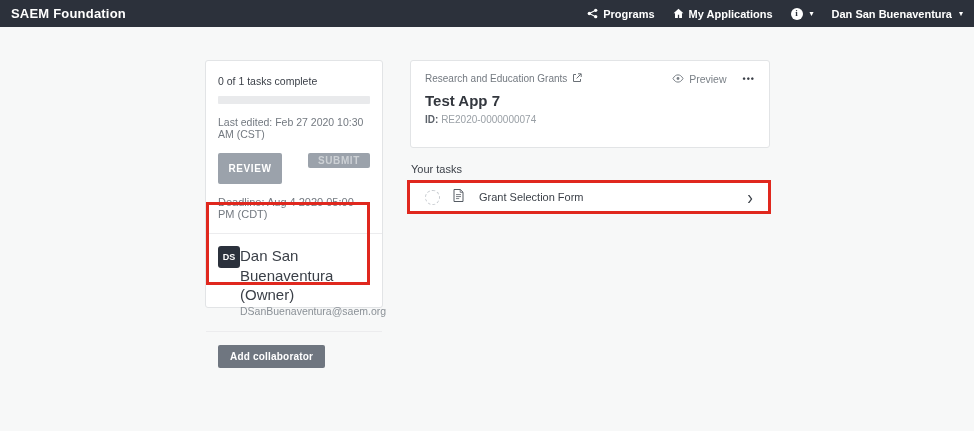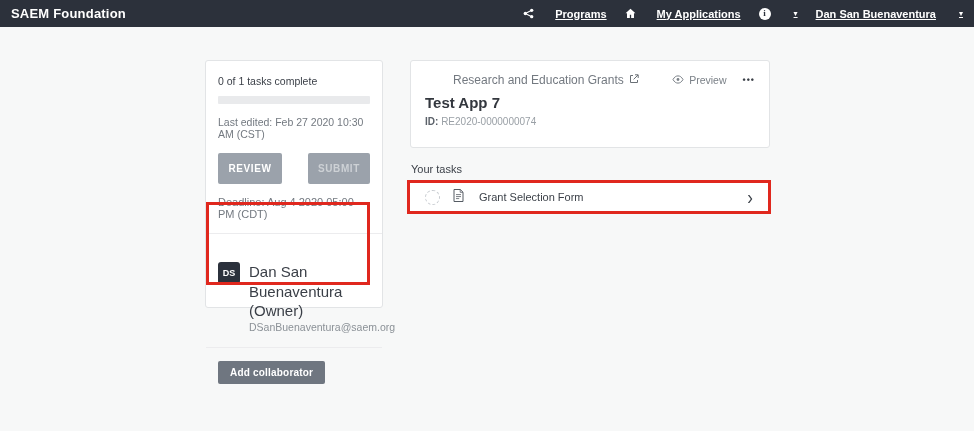--- a/index.html
+++ b/index.html
@@ -13,21 +13,21 @@
 
   
   .topbar {
     position:absolute; left:0; top:0; width:974px; height:27px;
     background:#2c313b; color:#fff;
     display:flex; align-items:center; justify-content:space-between;
     padding:0 11px; font-size:11px;
   }
   .brand { font-size:13px; font-weight:700; letter-spacing:.2px; cursor:pointer; }
   .topnav { display:flex; align-items:center; gap:18px; }
-  .nav-item { display:flex; align-items:center; gap:21px; font-weight:600; cursor:pointer;text-decoration:underline; }
+  .nav-item { display:flex; align-items:center; gap:5px; font-weight:600; cursor:pointer; }
   .nav-item svg { display:block; }
   .caret { font-size:8px; line-height:1; margin-left:2px; color:#fff; }
   .info-circle {
     width:12px; height:12px; border-radius:50%; background:#fff;
     color:#2c313b; font-size:9px; font-weight:700; font-family:"Liberation Serif",serif;
     display:inline-flex; align-items:center; justify-content:center; line-height:1;
   }
 
   
   .card { position:absolute; background:#fff; border:1px solid #e2e4e6; border-radius:3px; }
@@ -37,41 +37,41 @@
   .progress-label { font-size:10.5px; color:#3a3f47; }
   .progress-track { margin-top:9px; width:100%; height:8px; background:#e9eaec; border-radius:1px; overflow:hidden; }
   .progress-fill { height:100%; background:#2d4f80; }
   .last-edited { margin-top:12px; font-size:10.5px; color:#737980; }
   .btn-row { margin-top:13px; display:flex; justify-content:space-between; }
   .btn {
     border:none; border-radius:2px; font-family:inherit;
     font-size:10px; font-weight:700; letter-spacing:.6px; cursor:pointer;
   }
   .btn-review { width:64px; height:31px; background:#9ba2ab; color:#fff; }
-  .btn-submit { width:62px; height:31px; background:#9ba2ab; color:#cdd1d5; cursor:default; }
+  .btn-submit { width:62px; height:15px; background:#9ba2ab; color:#cdd1d5; cursor:default; }
   .deadline { margin-top:12px; font-size:11px; color:#737980; }
   .divider { border:none; border-top:1px solid #ececee; margin:13px -12px 0; }
-  .owner-row { margin-top:28px; display:flex; gap:9px; align-items:flex-start; }
+  .owner-row { margin-top:12px; display:flex; align-items:flex-start; }
   .avatar {
     width:22px; height:22px; border-radius:3px; background:#2b313c; color:#fff;
     font-size:9px; font-weight:700; display:flex; align-items:center; justify-content:center;
     flex:0 0 auto;
   }
   .owner-name { font-size:15px; color:#3a3f47; line-height:1.3; }
   .owner-email { font-size:10.5px; color:#8b9197; line-height:1.3; }
   .btn-add {
     margin-top:13px; height:23px; padding:0 12px;
     background:#6f7680; color:#fff; font-size:10px; font-weight:700;
     letter-spacing:.2px; border:none; border-radius:2px; cursor:pointer;
   }
 
   
   .right-card { left:410px; top:60px; width:360px; height:88px; padding:12px 14px; }
   .program-row { display:flex; align-items:center; justify-content:space-between; }
-  .program-link { display:flex; align-items:flex-start; gap:5px; font-size:12px; color:#737980; cursor:pointer;margin-left:28px; }
+  .program-link { display:flex; align-items:flex-start; gap:5px; font-size:10px; color:#737980; cursor:pointer; }
   .header-actions { display:flex; align-items:center; gap:16px; }
   .preview-btn { display:flex; align-items:center; gap:5px; font-size:10.5px; color:#7a8087; cursor:pointer; }
   .overflow-btn { font-size:9px; letter-spacing:1px; color:#3a3f47; font-weight:700; cursor:pointer; line-height:1; }
   .app-title { margin-top:7px; font-size:15px; font-weight:700; color:#33373e; }
   .app-id { margin-top:5px; font-size:10px; color:#9aa0a6; }
   .app-id b { color:#5c626a; font-weight:700; }
   .tabs {
     position:absolute; bottom:0; left:50%; transform:translateX(-50%);
     display:flex; gap:20px;
   }

